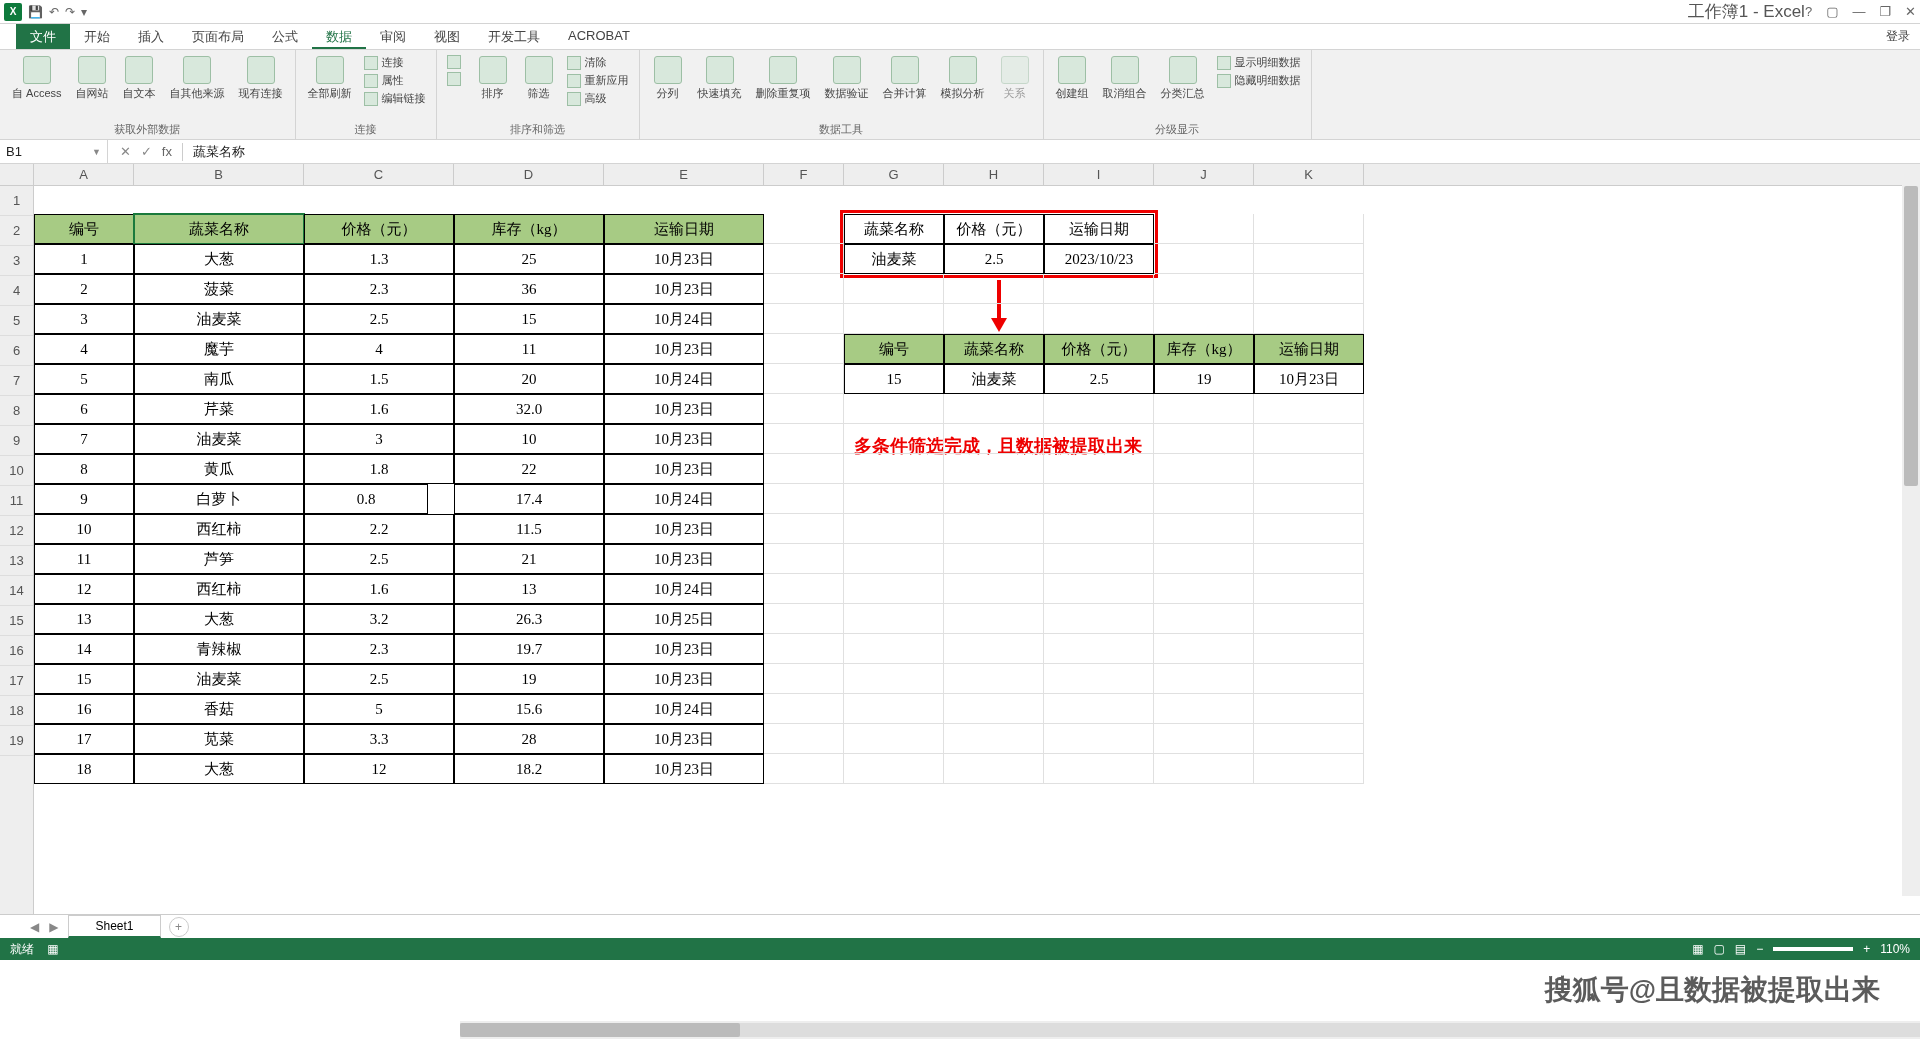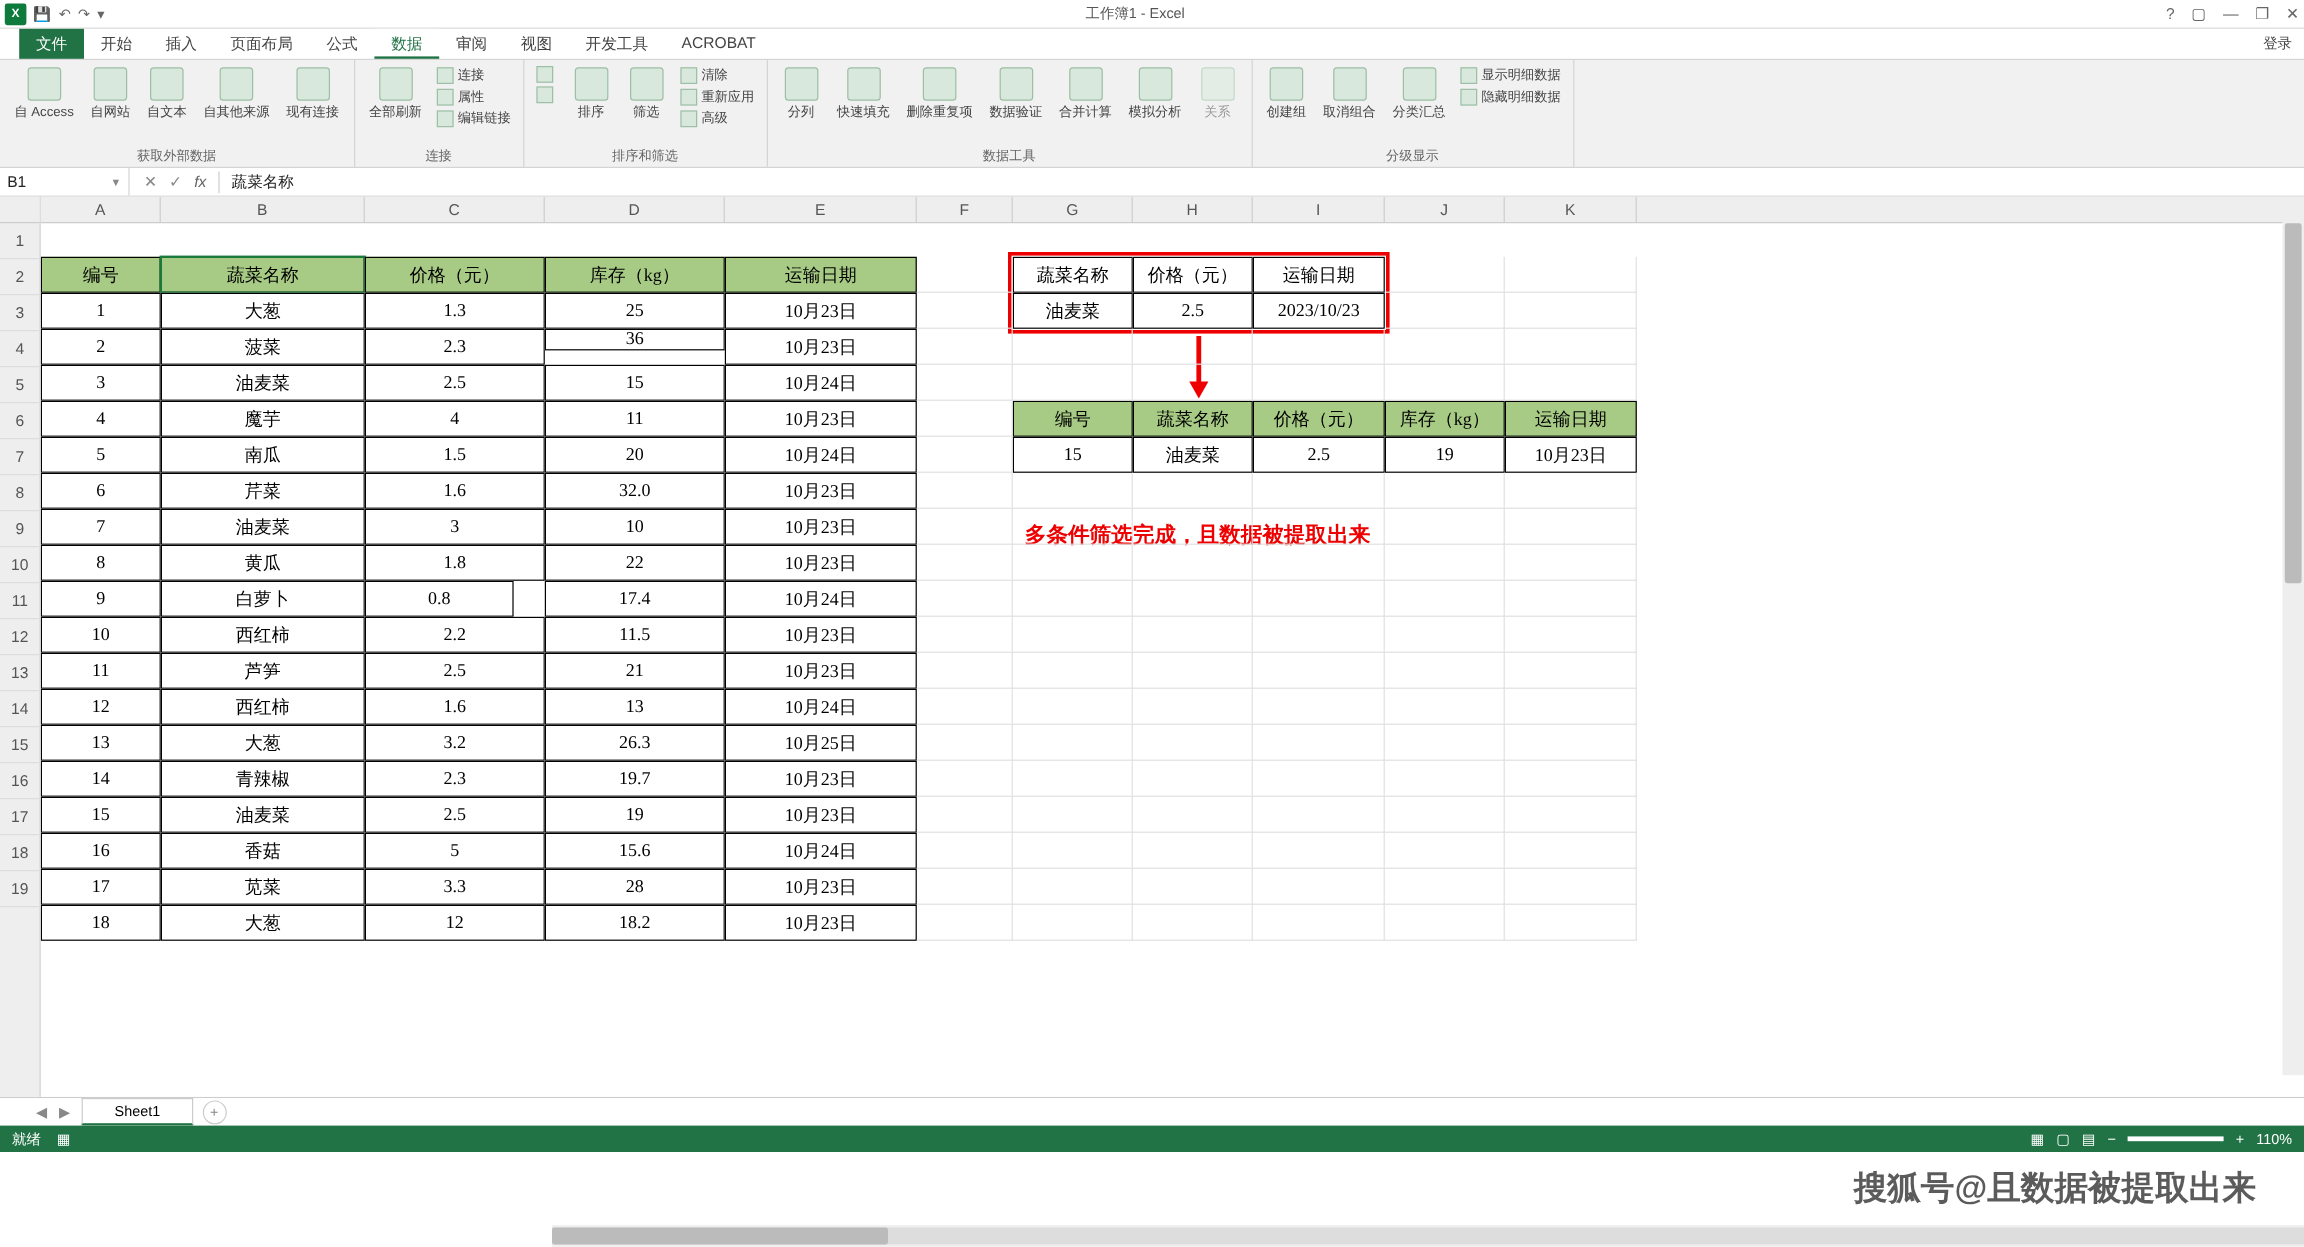--- a/index.html
+++ b/index.html
@@ -1,21 +1,21 @@
 <!DOCTYPE html>
 <html><head>
 <meta charset="utf-8">
 <style>
 * { box-sizing: border-box; margin: 0; padding: 0; font-family: "Microsoft YaHei", sans-serif; }
 body { background: #fff; overflow: hidden; width: 1920px; height: 1039px; font-size: 12px; }
 .titlebar { height: 24px; background: #fff; border-bottom: 1px solid #d4d4d4; display: flex; align-items: center; padding: 0 4px; }
 .titlebar .qat { display: flex; gap: 6px; align-items: center; }
 .titlebar .qat .xl-icon { width: 18px; height: 18px; background: #0e7a3c; color: #fff; font-size: 10px; font-weight: bold; display: flex; align-items: center; justify-content: center; border-radius: 2px; }
 .titlebar .qat span { color: #666; cursor: pointer; }
-.titlebar .title { flex: 1; text-align: center; color: #555; font-size: 12px; }
+.titlebar .title { flex: 1; text-align: right; color: #555; font-size: 17px; }
 .titlebar .wincontrols { display: flex; gap: 14px; color: #666; font-size: 13px; }
 .ribbon-tabs { height: 26px; background: #fff; display: flex; padding-left: 16px; border-bottom: 1px solid #d4d4d4; position: relative; }
 .ribbon-tab { padding: 4px 14px; font-size: 13px; color: #444; cursor: pointer; }
 .ribbon-tab.file { background: #217346; color: #fff; }
 .ribbon-tab.active { background: #fff; color: #217346; border-bottom: 2px solid #217346; }
 .login { position: absolute; right: 10px; top: 4px; color: #444; font-size: 12px; }
 .ribbon-content { height: 90px; background: #f1f1f1; border-bottom: 1px solid #d4d4d4; display: flex; }
 .ribbon-group { border-right: 1px solid #d4d4d4; padding: 4px 8px 2px; display: flex; flex-direction: column; }
 .ribbon-group .items { flex: 1; display: flex; gap: 6px; align-items: flex-start; }
 .ribbon-group .label { text-align: center; font-size: 11px; color: #666; padding-top: 2px; }
@@ -23,21 +23,21 @@
 .rbtn .ico { width: 28px; height: 28px; background: #d8e8dc; border: 1px solid #9dbfa5; border-radius: 3px; }
 .rbtn .txt { font-size: 11px; color: #444; text-align: center; }
 .rstack { display: flex; flex-direction: column; gap: 1px; font-size: 11px; color: #444; }
 .rstack .row { display: flex; align-items: center; gap: 4px; cursor: pointer; padding: 1px 2px; }
 .rstack .row .ico { width: 14px; height: 14px; background: #d8e8dc; border: 1px solid #9dbfa5; }
 .namebox-row { height: 24px; border-bottom: 1px solid #d4d4d4; display: flex; align-items: center; background: #fff; }
 .namebox { width: 108px; border-right: 1px solid #d4d4d4; padding: 0 6px; font-size: 13px; color: #222; height: 100%; display: flex; align-items: center; justify-content: space-between; }
 .namebox .caret { font-size: 9px; color: #888; }
 .fx-area { display: flex; align-items: center; gap: 10px; padding: 0 12px; flex: 1; }
 .fx-area .sym { color: #888; font-size: 13px; }
-.fx-area .fx { font-style: italic; color: #666; font-size: 13px; }
+.fx-area .fx { color: #666; font-size: 13px; }
 .fx-area .formula { font-size: 13px; color: #222; border-left: 1px solid #ccc; padding-left: 10px; flex: 1; }
 .grid-area { position: relative; height: 750px; display: flex; }
 .rowheads { width: 34px; background: #eee; border-right: 1px solid #ccc; }
 .rowheads .corner { height: 22px; background: #eee; border-bottom: 1px solid #ccc; }
 .rowheads .rh { height: 30px; display: flex; align-items: center; justify-content: center; font-size: 13px; color: #555; border-bottom: 1px solid #ddd; }
 .cells { flex: 1; position: relative; background: #fff; overflow: hidden; }
 .colheads { height: 22px; display: flex; background: #eee; border-bottom: 1px solid #ccc; }
 .ch { border-right: 1px solid #ccc; text-align: center; font-size: 13px; color: #555; line-height: 22px; }
 .gridlines { position: absolute; inset: 22px 0 0 0; margin-top: 28px; }
 .cell { position: absolute; border-right: 1px solid #e0e0e0; border-bottom: 1px solid #e0e0e0; display: flex; align-items: center; justify-content: center; font-family: "SimSun", serif; font-size: 15px; color: #000; }
@@ -300,21 +300,21 @@
         <div class="cell hcell" style="left: 420px; top: 0px; width: 150px; height: 30px;">库存（kg）</div>
         <div class="cell hcell" style="left: 570px; top: 0px; width: 160px; height: 30px;">运输日期</div>
         <div class="cell dcell" style="left: 0px; top: 30px; width: 100px; height: 30px;">1</div>
         <div class="cell dcell" style="left: 100px; top: 30px; width: 170px; height: 30px;">大葱</div>
         <div class="cell dcell" style="left: 270px; top: 30px; width: 150px; height: 30px;">1.3</div>
         <div class="cell dcell" style="left: 420px; top: 30px; width: 150px; height: 30px;">25</div>
         <div class="cell dcell" style="left: 570px; top: 30px; width: 160px; height: 30px;">10月23日</div>
         <div class="cell dcell" style="left: 0px; top: 60px; width: 100px; height: 30px;">2</div>
         <div class="cell dcell" style="left: 100px; top: 60px; width: 170px; height: 30px;">菠菜</div>
         <div class="cell dcell" style="left: 270px; top: 60px; width: 150px; height: 30px;">2.3</div>
-        <div class="cell dcell" style="left: 420px; top: 60px; width: 150px; height: 18px;">36</div>
+        <div class="cell dcell" style="left: 420px; top: 60px; width: 150px; height: 30px;">36</div>
         <div class="cell dcell" style="left: 570px; top: 60px; width: 160px; height: 30px;">10月23日</div>
         <div class="cell dcell" style="left: 0px; top: 90px; width: 100px; height: 30px;">3</div>
         <div class="cell dcell" style="left: 100px; top: 90px; width: 170px; height: 30px;">油麦菜</div>
         <div class="cell dcell" style="left: 270px; top: 90px; width: 150px; height: 30px;">2.5</div>
         <div class="cell dcell" style="left: 420px; top: 90px; width: 150px; height: 30px;">15</div>
         <div class="cell dcell" style="left: 570px; top: 90px; width: 160px; height: 30px;">10月24日</div>
         <div class="cell dcell" style="left: 0px; top: 120px; width: 100px; height: 30px;">4</div>
         <div class="cell dcell" style="left: 100px; top: 120px; width: 170px; height: 30px;">魔芋</div>
         <div class="cell dcell" style="left: 270px; top: 120px; width: 150px; height: 30px;">4</div>
         <div class="cell dcell" style="left: 420px; top: 120px; width: 150px; height: 30px;">11</div>

